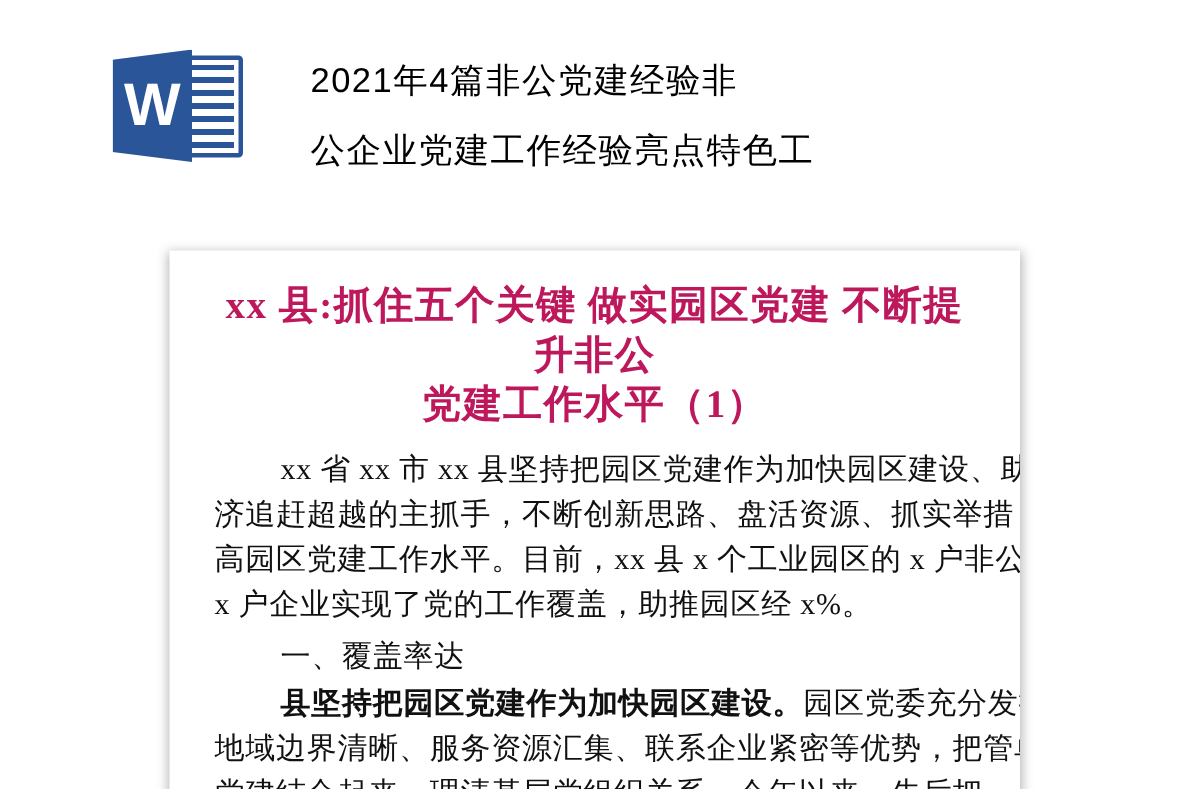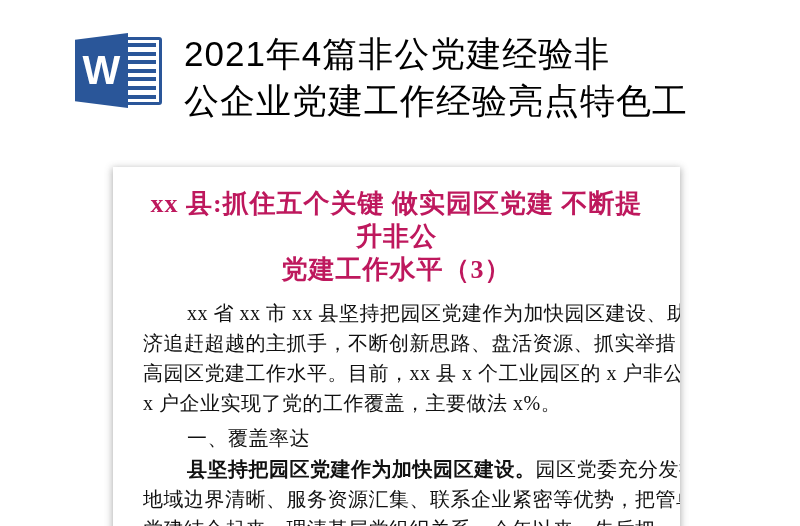--- a/index.html
+++ b/index.html
@@ -27,23 +27,23 @@
     background:#2a5699;
     clip-path:polygon(0 9%, 100% 0%, 100% 100%, 0 91%);
     display:flex; align-items:center; justify-content:center;
   }
   .word-icon .icon-w {
     color:#ffffff; font-family:"Liberation Sans", sans-serif;
     font-weight:700; font-size:40px; line-height:1; padding-bottom:2px;
   }
 
   .big-title {
-    position:absolute; left:184px; top:30px; width:575px;
+    position:absolute; left:207px; top:30px; width:575px;
     font-family:"Liberation Sans", sans-serif;
-    font-size:35px; line-height:47px; font-weight:500;
+    font-size:23px; line-height:47px; font-weight:500;
     color:#000000; letter-spacing:1px; white-space:nowrap;
   }
 
   
   .doc-page {
     position:absolute; left:113px; top:167px; width:567px; height:400px;
     background:#ffffff;
     box-shadow:0 2px 7px 1px rgba(90,90,90,0.45);
     padding:20px 30px 0 30px;
     overflow:hidden;
@@ -78,27 +78,27 @@
 
   <div class="big-title">
     <div>2021年4篇非公党建经验非</div>
     <div>公企业党建工作经验亮点特色工</div>
   </div>
 
   <div class="doc-page">
 
     <div class="doc-heading">
       <div>xx 县:抓住五个关键 做实园区党建 不断提升非公</div>
-      <div>党建工作水平（3）</div>
+      <div>党建工作水平（1）</div>
     </div>
 
     <div class="bline indent">xx 省 xx 市 xx 县坚持把园区党建作为加快园区建设、助推园区经</div>
     <div class="bline">济追赶超越的主抓手，不断创新思路、盘活资源、抓实举措，不断提</div>
     <div class="bline">高园区党建工作水平。目前，xx 县 x 个工业园区的 x 户非公企业中，</div>
-    <div class="bline">x 户企业实现了党的工作覆盖，主要做法 x%。</div>
+    <div class="bline">x 户企业实现了党的工作覆盖，助推园区经 x%。</div>
 
     <div class="bline indent space-before">一、覆盖率达</div>
 
     <div class="bline indent tight-before">
       <span class="bold">县坚持把园区党建作为加快园区建设。</span><span>园区党委充分发挥机构健全、</span>
     </div>
     <div class="bline">地域边界清晰、服务资源汇集、联系企业紧密等优势，把管单位与管</div>
     <div class="bline">党建结合起来，理清基层党组织关系。今年以来，先后把 x 个基层党</div>
 
   </div>

